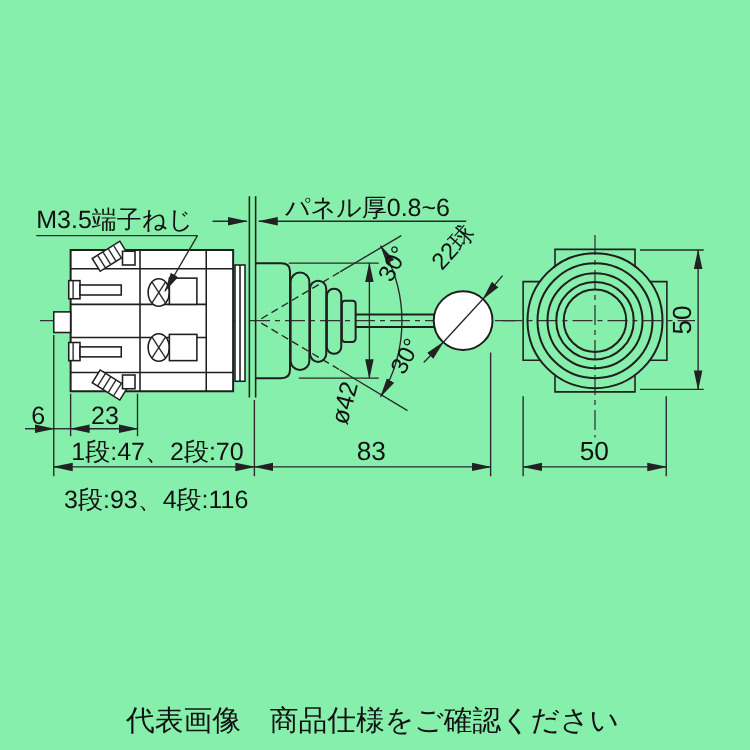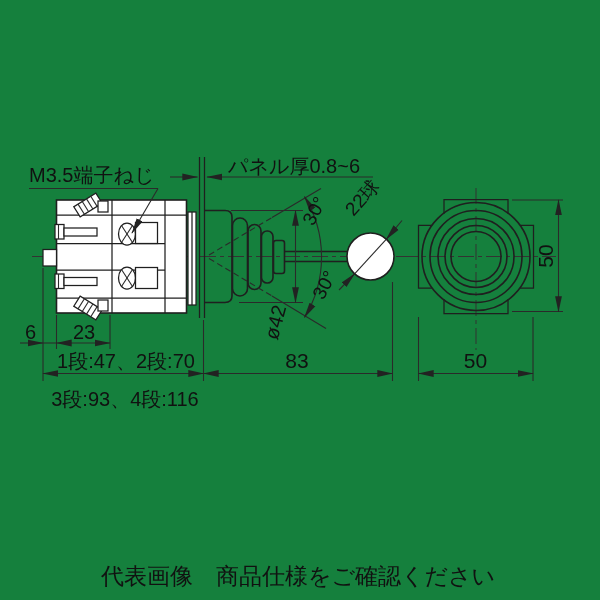--- a/index.html
+++ b/index.html
@@ -1,16 +1,16 @@
 <!DOCTYPE html>
 <html><head>
 <meta charset="utf-8">
 <style>
   html,body{margin:0;padding:0;background:#fff;}
-  .canvas{position:relative;width:600px;height:600px;background:#15803d;overflow:hidden;
+  .canvas{position:relative;width:600px;height:600px;background:#86efac;overflow:hidden;
           font-family:"Liberation Sans","DejaVu Sans",sans-serif;}
   svg{position:absolute;left:0;top:0;}
   svg text{fill:#111;font-family:"Liberation Sans","DejaVu Sans",sans-serif;}
   .ln {stroke:#1f1f1f;stroke-width:1.6;fill:none;stroke-linecap:butt;}
   .ln2{stroke:#1f1f1f;stroke-width:1.25;fill:none;}
   .dim{stroke:#2a2a2a;stroke-width:1.1;fill:none;}
   .cl {stroke:#333;stroke-width:1;fill:none;stroke-dasharray:16 4 4 4;}
   .hid{stroke:#2a2a2a;stroke-width:1.1;fill:none;stroke-dasharray:6 3.5;}
   .wfill{fill:#fff;}
 </style>

